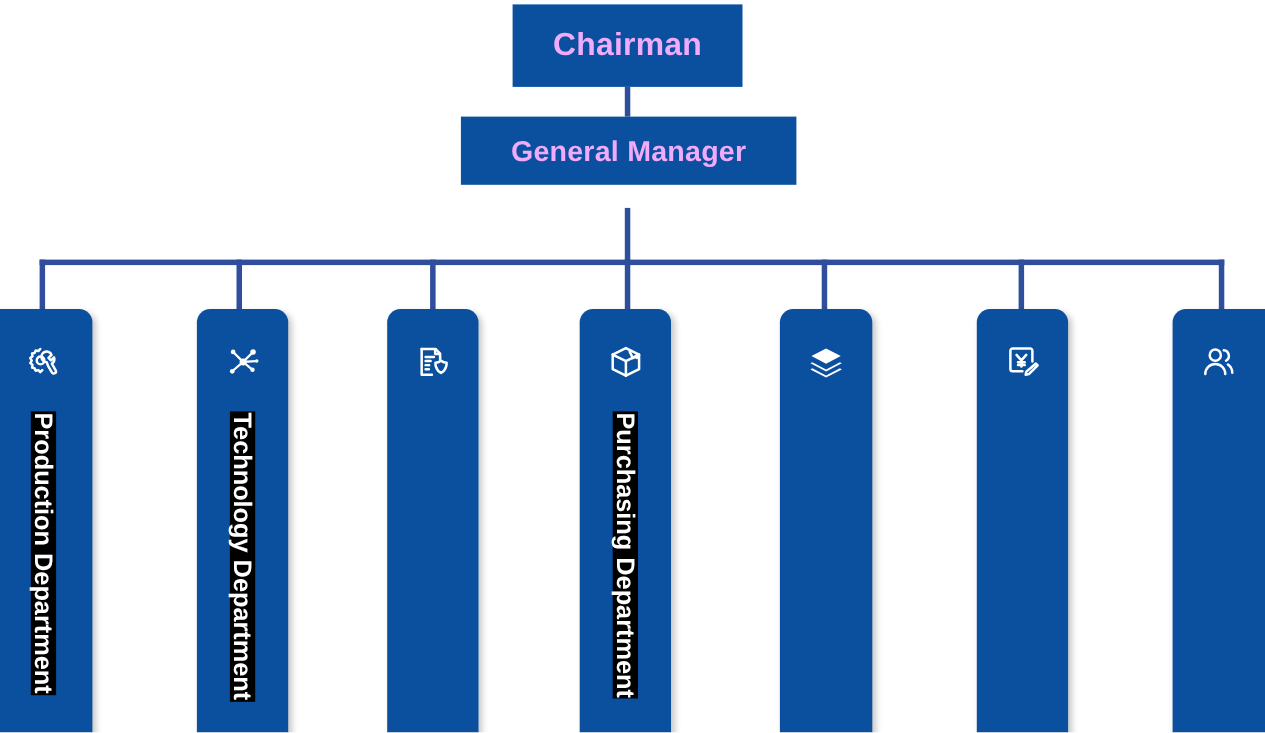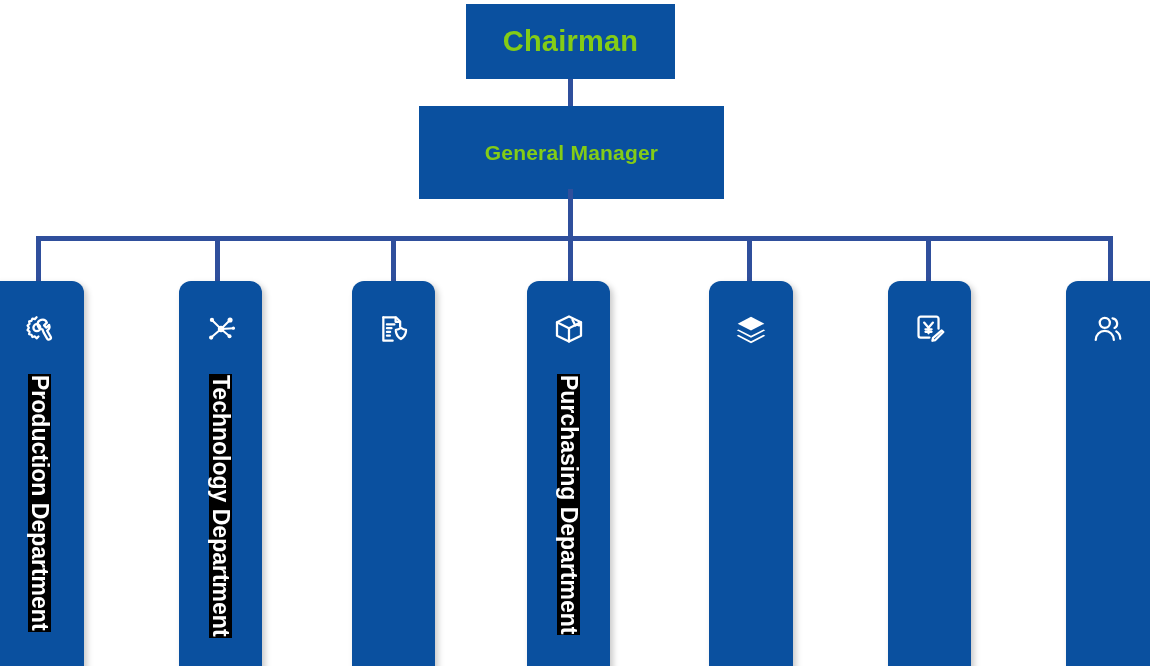--- a/index.html
+++ b/index.html
@@ -16,41 +16,41 @@
     width: 1150px;
     height: 666px;
     overflow: hidden;
     background: #ffffff;
   }
 
   
   .topbox {
     position: absolute;
     background: #0A509F;
-    color: #84cc16;
+    color: #f0abfc;
     display: flex;
     align-items: center;
     justify-content: center;
     font-weight: bold;
     letter-spacing: 0.2px;
     white-space: nowrap;
   }
   #chairman-box {
     left: 466px;
     top: 4px;
     width: 209px;
     height: 75px;
     font-size: 29px;
   }
   #gm-box {
     left: 419px;
     top: 106px;
     width: 305px;
-    height: 93px;
-    font-size: 21px;
+    height: 62px;
+    font-size: 26px;
   }
 
   
   .conn {
     position: absolute;
     background: #2F4F9C;
   }
   .conn-v { width: 5px; }
   .conn-h { height: 5px; }
 

